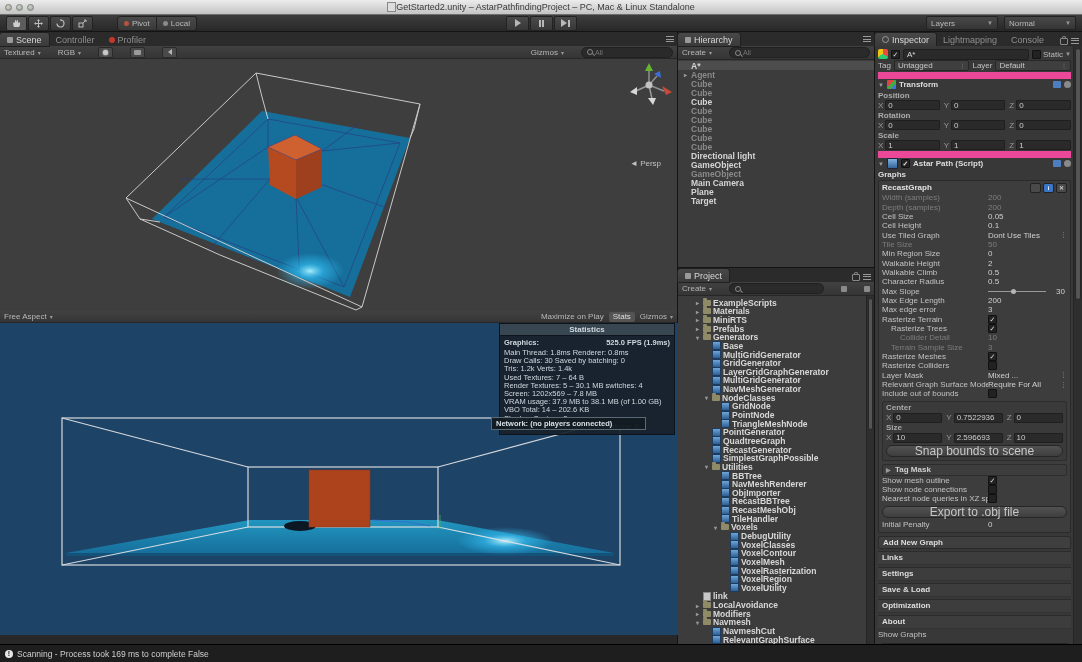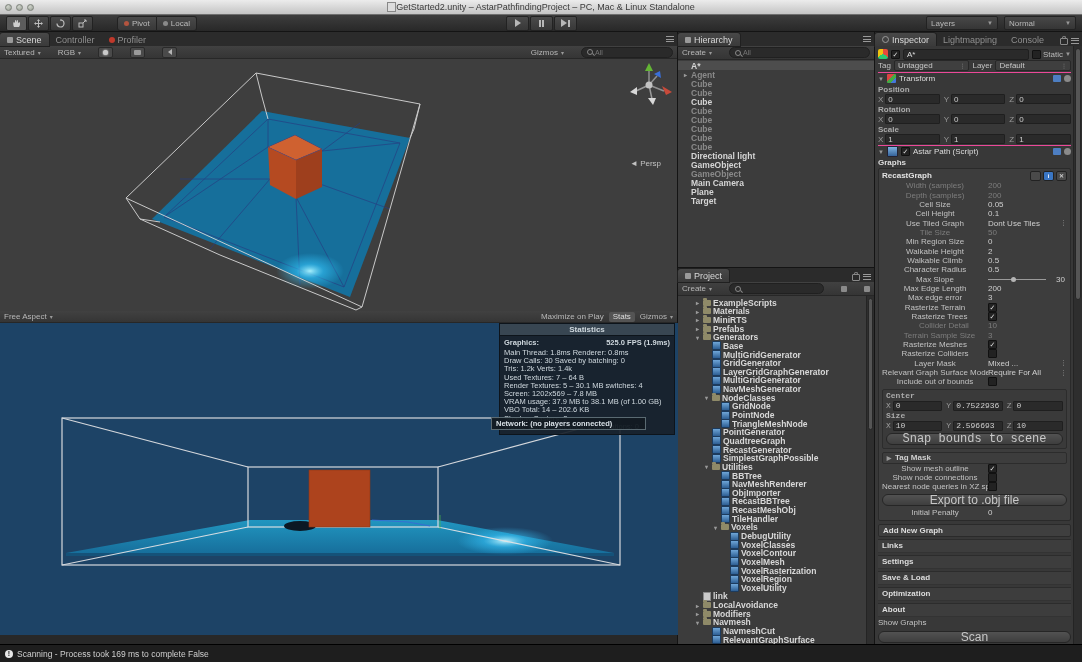--- a/index.html
+++ b/index.html
@@ -111,34 +111,34 @@
   .insp-content{position:absolute;left:0;right:8px;top:0;bottom:0;padding:2px 3px;}
   .obj-header{display:flex;align-items:center;gap:3px;height:12px;}
   .cube-ico{width:10px;height:10px;background:conic-gradient(#e74c3c 0 120deg,#2ecc71 120deg 240deg,#f1c40f 240deg);border-radius:2px;}
   .chk{width:7px;height:7px;background:#222;border:1px solid #111;border-radius:1px;display:inline-flex;align-items:center;justify-content:center;color:#ddd;font-size:7px;line-height:7px;flex:0 0 auto;}
   .chk.on::before{content:"✓";}
   .namebox{flex:1;height:9px;background:#2a2a2a;border:1px solid #1f1f1f;border-radius:2px;color:#ddd;font-size:8px;padding:0 3px;display:flex;align-items:center;}
   .staticgrp{display:flex;align-items:center;gap:2px;color:#bbb;}
   .tagrow{display:flex;align-items:center;gap:3px;height:11px;}
   .enumbox{flex:1;height:9px;background:#3f3f3f;border:1px solid #272727;border-radius:2px;display:flex;align-items:center;padding:0 3px;color:#c8c8c8;justify-content:space-between;}
   .dots{color:#999;font-size:6px;}
-  .comp-head{display:flex;align-items:center;gap:3px;height:11px;border-top:1px solid #ec4899;margin-top:1px;font-weight:normal;color:#ddd;}
+  .comp-head{display:flex;align-items:center;gap:3px;height:11px;border-top:7px solid #ec4899;margin-top:1px;font-weight:bold;color:#ddd;}
   .fold{font-size:6px;color:#999;width:6px;}
   .t-ico{width:9px;height:9px;background:linear-gradient(135deg,#d44 0 40%,#4a4 40% 70%,#47d 70%);border-radius:1px;}
   .s-ico{width:9px;height:9px;background:linear-gradient(#7fb3e0,#35639a);border:1px solid #223;border-radius:1px;}
   .hright{margin-left:auto;display:flex;gap:3px;align-items:center;}
   .book{width:8px;height:7px;background:#4d7ec2;border-radius:1px;}
   .gear{width:7px;height:7px;border-radius:50%;background:#8a8a8a;position:relative;}
   .axis-label{color:#aaa;height:10px;display:flex;align-items:center;font-weight:bold;}
   .axisrow{display:flex;align-items:center;gap:4px;height:10px;}
   .axcell{display:flex;align-items:center;gap:2px;flex:1;}
   .axcell .ax{color:#999;}
   .axfield{flex:1;height:8px;background:#2a2a2a;border:1px solid #1f1f1f;border-radius:1px;padding:0 2px;color:#ccc;display:flex;align-items:center;}
   .sect-label{font-weight:bold;color:#ddd;height:11px;display:flex;align-items:center;}
-  .graph-box{border:1px solid #2a2a2a;border-radius:2px;background:#3d3d3d;padding:1px 3px 3px 3px;text-align:center;}
+  .graph-box{border:1px solid #2a2a2a;border-radius:2px;background:#3d3d3d;padding:1px 3px 3px 3px;}
   .gb-head{display:flex;align-items:center;height:11px;font-weight:bold;color:#e2e2e2;}
   .gb-icons{margin-left:auto;display:flex;gap:2px;}
   .mini{width:9px;height:8px;border-radius:2px;border:1px solid #222;display:flex;align-items:center;justify-content:center;font-size:6px;color:#fff;}
   .mini.eye{background:#4a4a4a;}
   .mini.info{background:#3a76c4;}
   .mini.del{background:#4a4a4a;color:#ccc;}
   .irow{display:flex;align-items:center;height:9.35px;}
   .ilabel{width:106px;flex:0 0 auto;color:#c2c2c2;white-space:nowrap;overflow:hidden;}
   .irow.dim .ilabel,.irow.dim .ival-text{color:#7d7d7d;}
   .irow.ind1 .ilabel{padding-left:9px;width:97px;}
@@ -148,21 +148,21 @@
   .irow.check-on .ival .chk{display:inline-flex;}
   .irow.check-on .ival .chk::before{content:"✓";}
   .irow.check-off .ival .chk{display:inline-flex;}
   .ival-text{color:#cfcfcf;}
   .enum-dots{display:none;margin-left:auto;color:#999;font-size:7px;}
   .irow.dropdown .enum-dots{display:inline;}
   .slider-track{display:none;}
   .irow.slider .slider-track{display:block;width:58px;height:1px;background:#9a9a9a;position:relative;margin-right:4px;}
   .irow.slider .slider-thumb{position:absolute;left:40%;top:-2px;width:5px;height:5px;border-radius:50%;background:#b5b5b5;}
   .irow.slider .ival-text{margin-left:auto;padding-right:2px;}
-  .bounds-box{border:1px solid #2c2c2c;border-radius:2px;background:#3a3a3a;margin-top:2px;padding:1px 3px 3px 3px;font-family:Liberation Mono, monospace;}
+  .bounds-box{border:1px solid #2c2c2c;border-radius:2px;background:#3a3a3a;margin-top:2px;padding:1px 3px 3px 3px;}
   .ibtn{height:10px;background:linear-gradient(#525252,#3e3e3e);border:1px solid #262626;border-radius:6px;color:#c8c8c8;display:flex;align-items:center;justify-content:center;font-size:12px;margin-top:2px;}
   .tagmask-box{border:1px solid #2c2c2c;border-radius:2px;background:#3d3d3d;margin-top:3px;height:10px;display:flex;align-items:center;padding:0 3px;gap:3px;font-weight:bold;color:#cfcfcf;}
   .addgraph{border:1px solid #2a2a2a;border-radius:2px;background:#3f3f3f;margin-top:3px;height:11px;display:flex;align-items:center;padding:0 4px;font-weight:bold;color:#ddd;}
   .secbar{height:12px;margin-top:2px;background:#3d3d3d;border-top:1px solid #2c2c2c;border-bottom:1px solid #333;display:flex;align-items:center;padding:0 4px;font-weight:bold;color:#ddd;}
   .insp-scroll{position:absolute;right:0;top:0;bottom:0;width:8px;background:#2e2e2e;border-left:1px solid #242424;}
 
   
   .statusbar{height:17px;background:#1e1e1e;border-top:1px solid #000;display:flex;align-items:center;padding:0 5px;gap:4px;flex:0 0 auto;}
   .info-ico{width:8px;height:8px;border-radius:50%;background:#e8e8e8;color:#222;font-size:7px;font-weight:bold;display:flex;align-items:center;justify-content:center;}
   .statustext{font-size:8.5px;color:#cfcfcf;}

